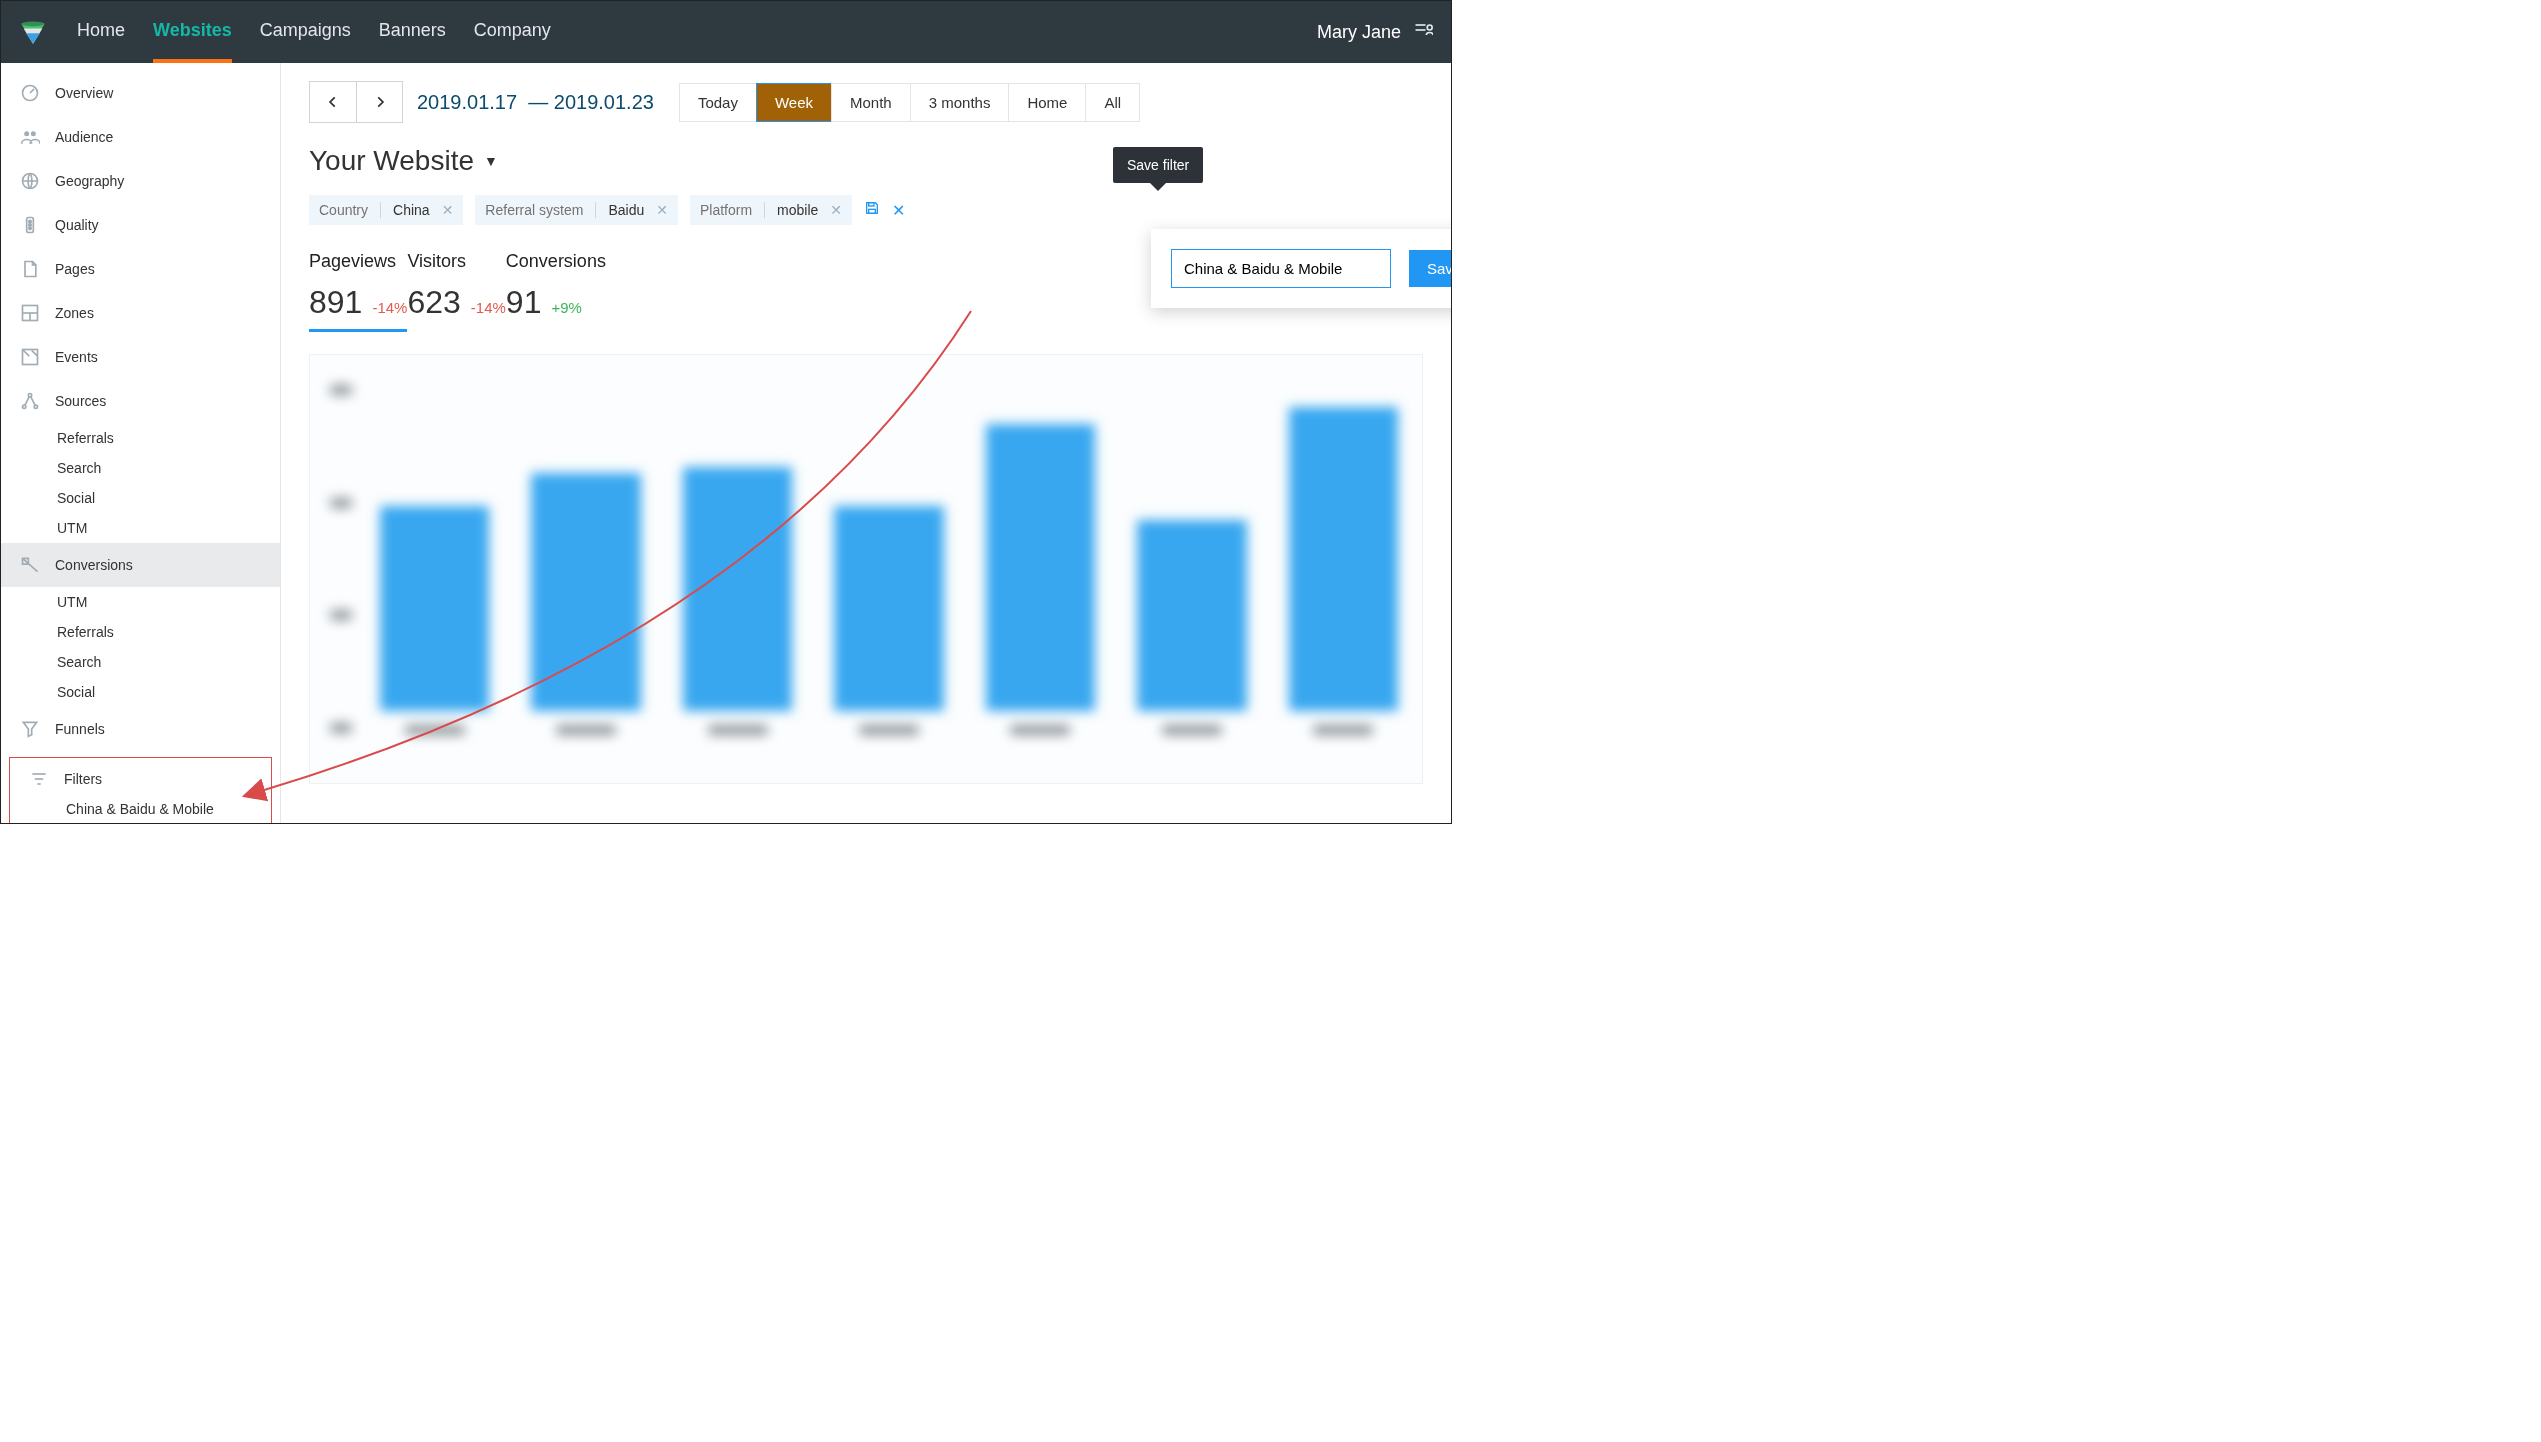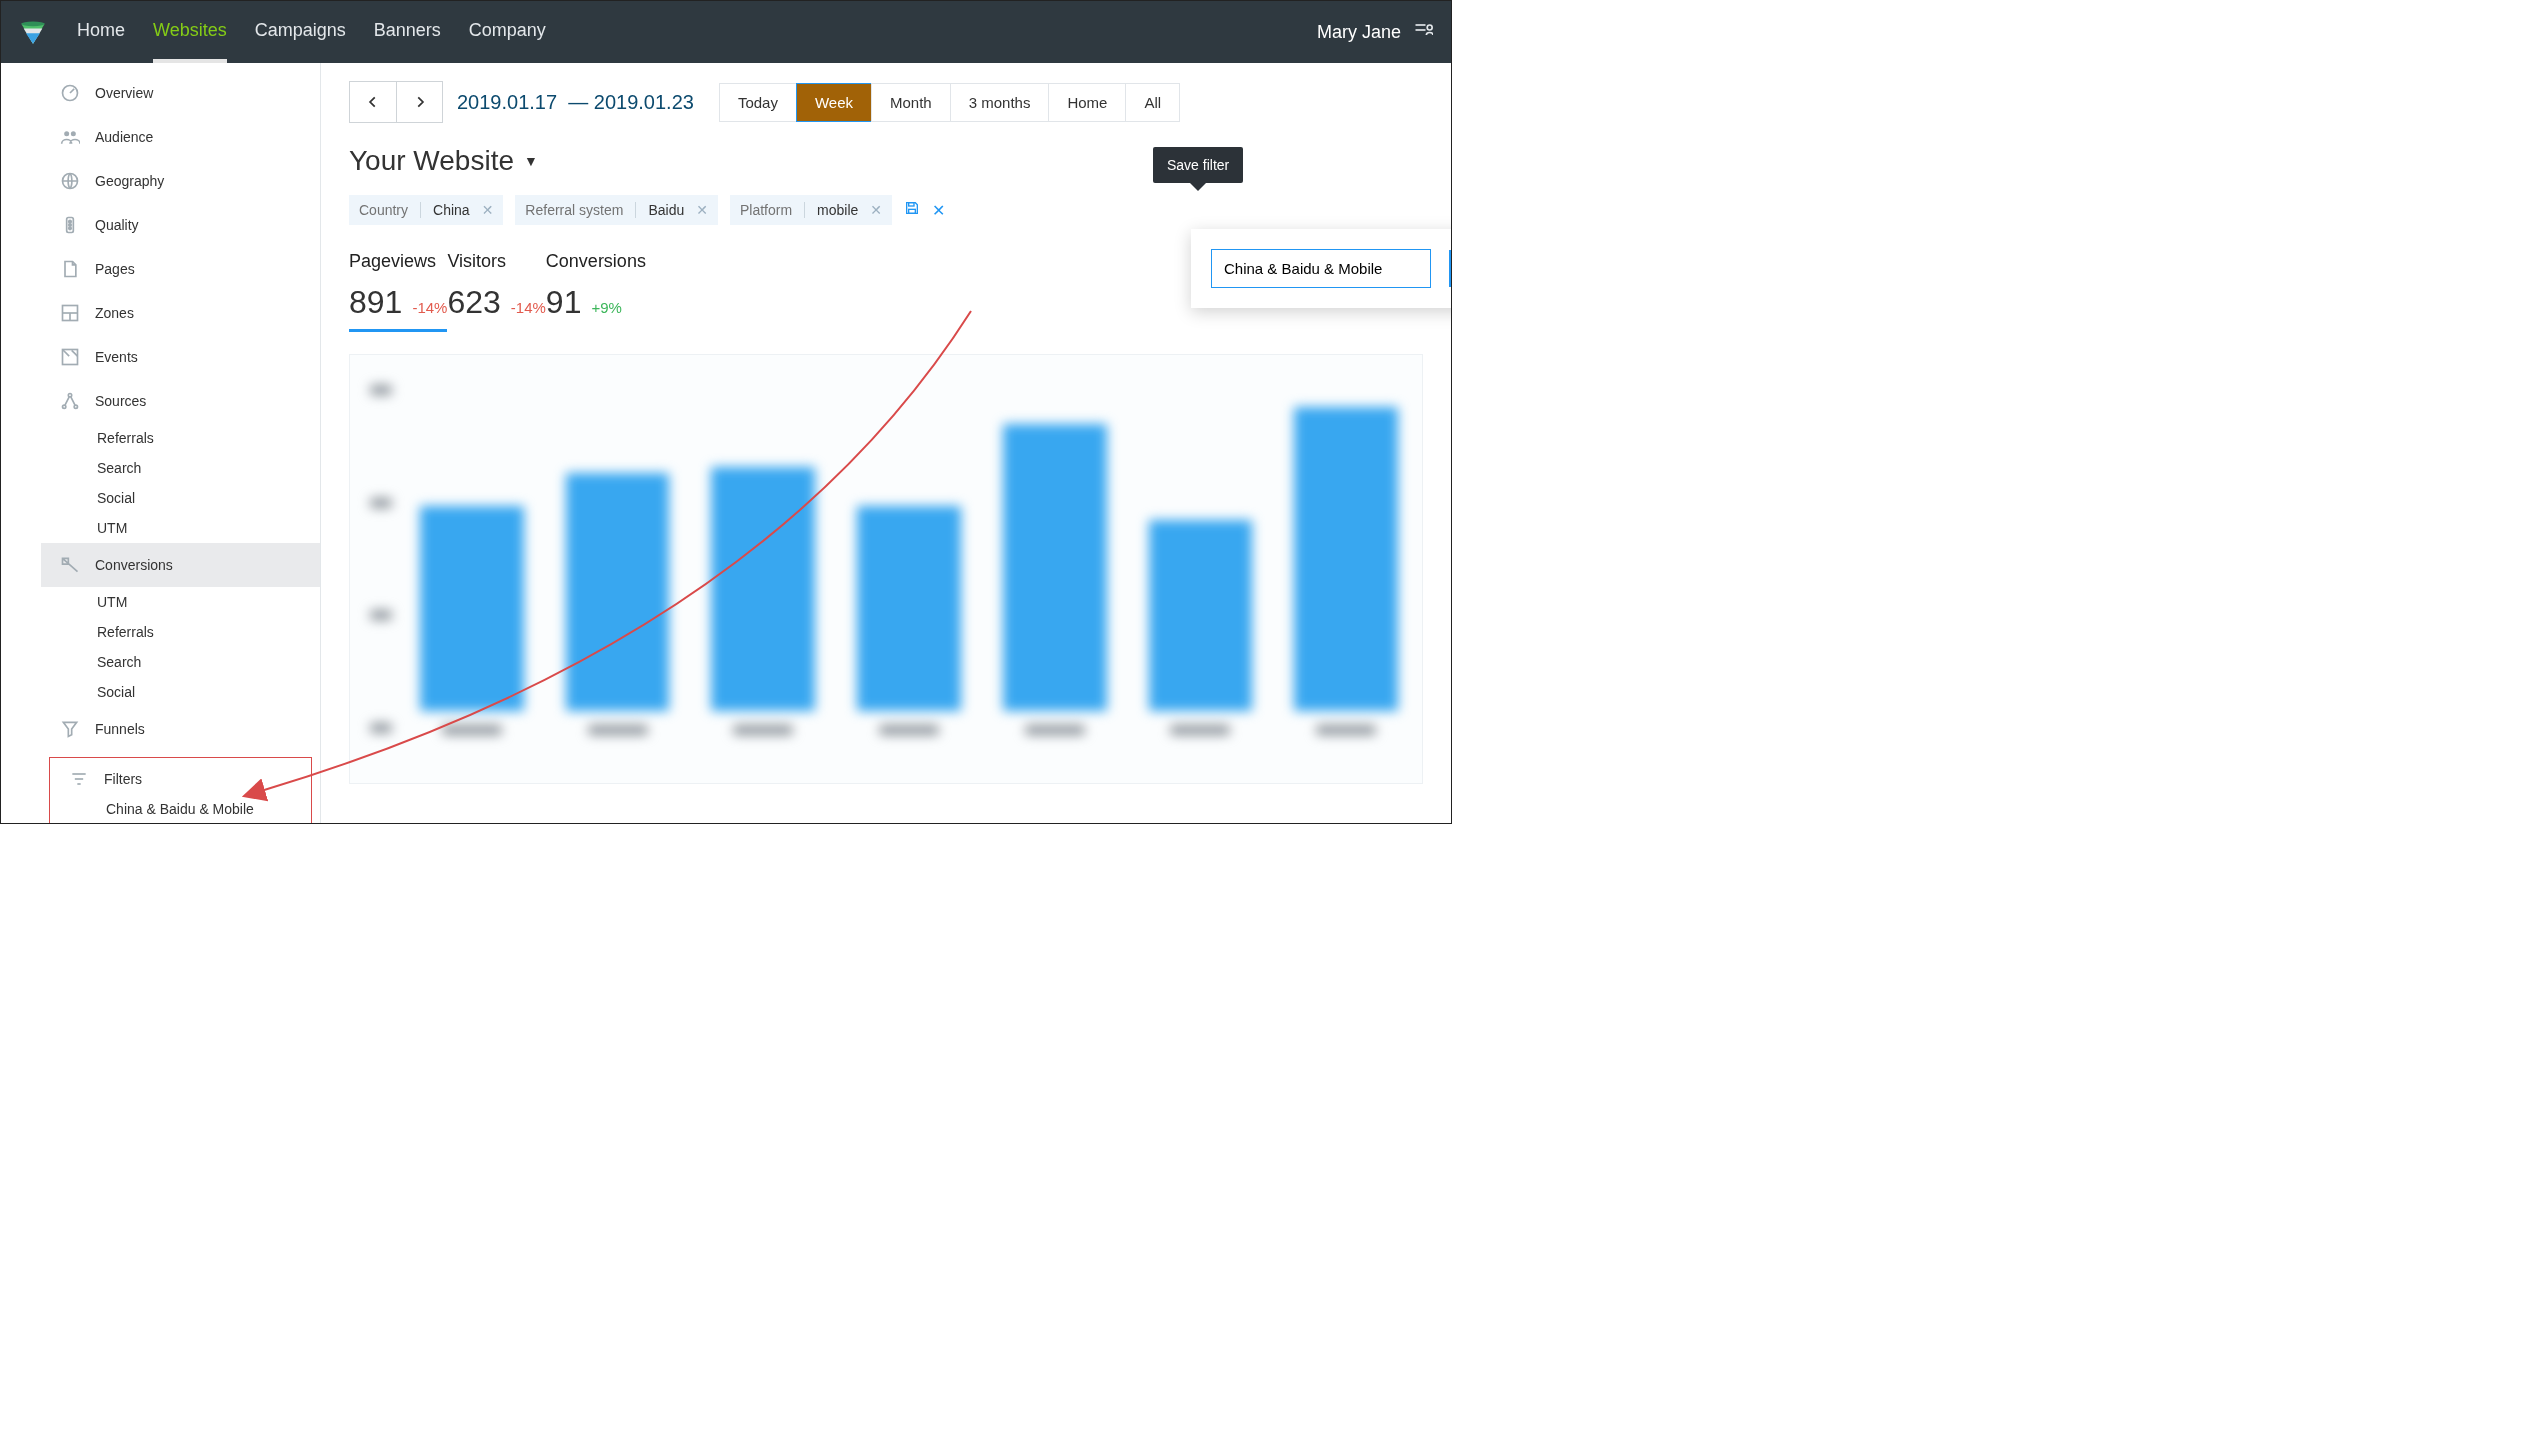--- a/index.html
+++ b/index.html
@@ -30,29 +30,29 @@
 }
 .top-nav { display:flex; gap: 28px; }
 .top-nav-item {
   color:#e3e7ea;
   font-size: 18px;
   padding-bottom: 18px;
   margin-top: 18px;
   cursor:pointer;
 }
 .top-nav-item.active {
-  color:#84cc16; font-weight:normal;
-  border-bottom: 4px solid #e5e5e5;
+  color:#14b8a6; font-weight:bold;
+  border-bottom: 4px solid #f97316;
 }
 .spacer { flex:1; }
 .user-area { display:flex; align-items:center; gap:12px; font-size:18px; }
 .user-icon { font-size: 20px; }
 
 
-.content { display:flex; height:calc(100% - 62px);padding-left:40px; }
+.content { display:flex; height:calc(100% - 62px); }
 .sidebar {
   width: 280px;
   border-right: 1px solid #e3e7ea;
   padding-top: 8px;
   position:relative;
 }
 .side-item {
   display:flex; align-items:center;
   height: 44px;
   padding: 0 18px;

